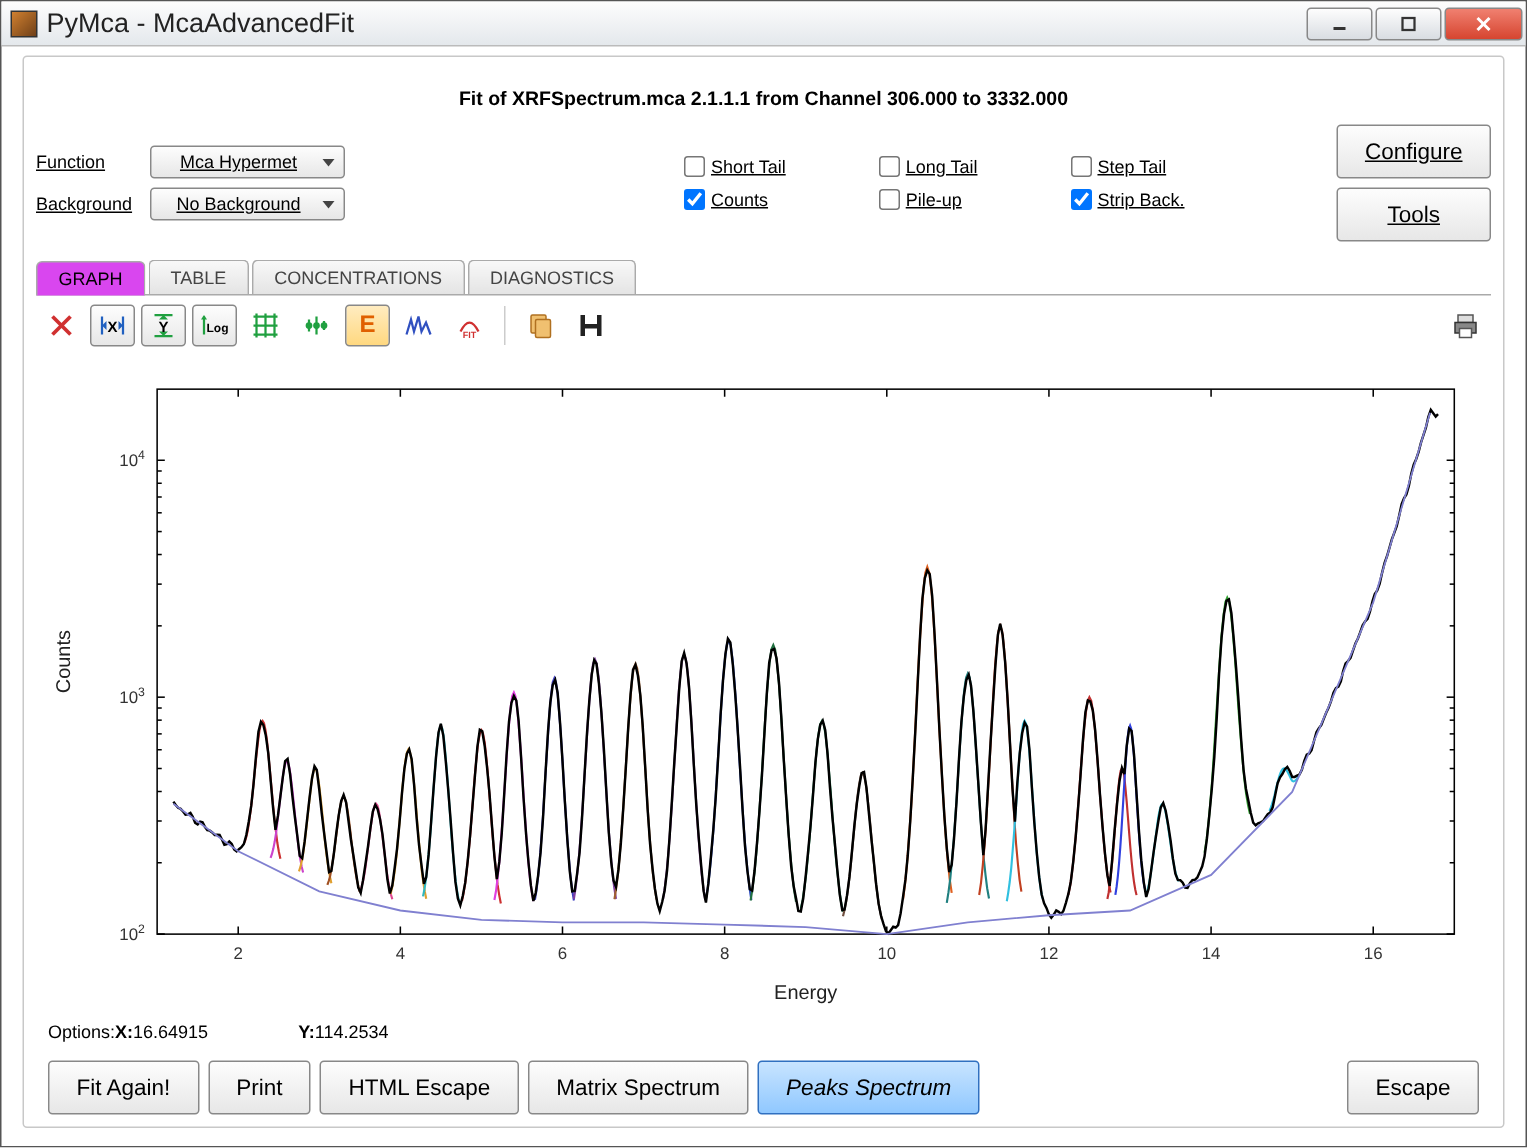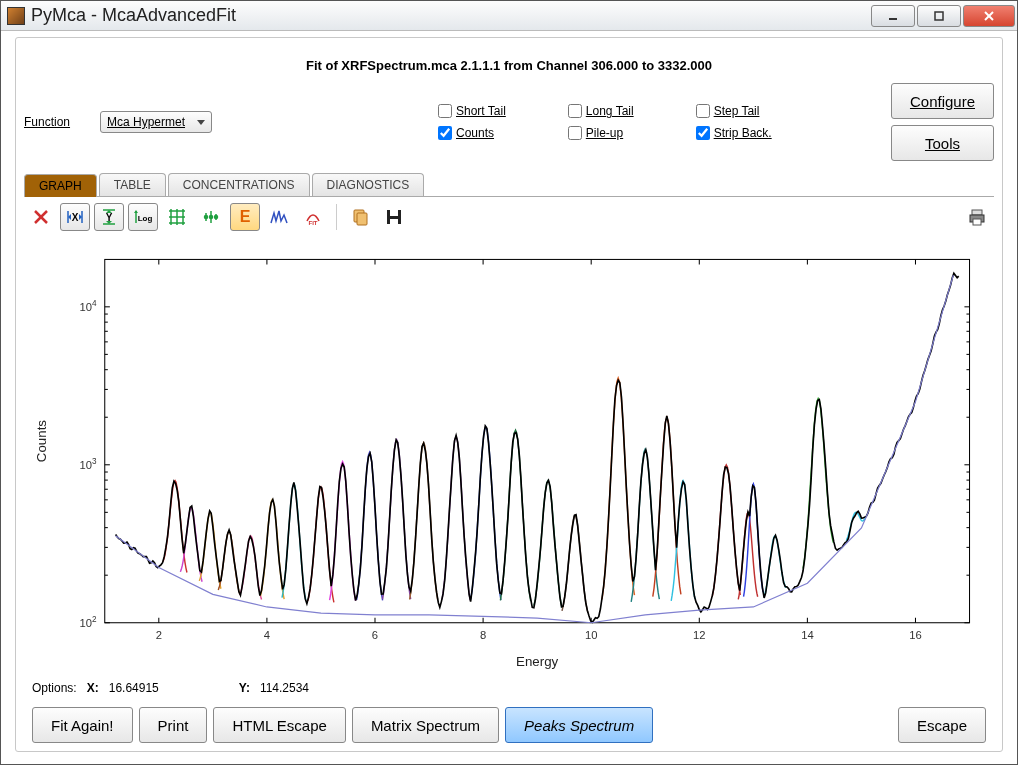--- a/index.html
+++ b/index.html
@@ -11,39 +11,39 @@
   .titlebar .win-controls{margin-left:auto; display:flex; gap:0;}
   .win-btn{width:44px;height:22px;border:1px solid #888;background:linear-gradient(#fdfdfd,#d9dde2);display:flex;align-items:center;justify-content:center;font-size:12px;border-radius:3px;margin-right:2px;}
   .win-btn.close-btn{background:linear-gradient(#f08070,#d64530);color:#fff;width:52px;}
   .content { flex:1; padding:6px 14px 12px 14px; display:flex; flex-direction:column; position:relative;}
   .inner-frame{border:1px solid #c8c8c8;border-radius:3px;padding:8px 8px 8px 8px;flex:1;display:flex;flex-direction:column;}
   .fit-title{font-size:13px;font-weight:bold;text-align:center;margin:12px 0 10px 0;}
   .controls-row{display:flex;align-items:center;gap:6px;margin-bottom:4px;text-decoration:underline;}
   .controls-left{display:flex;flex-direction:column;gap:6px;}
   .ctrl-line{display:flex;align-items:center;gap:6px;}
   .ctrl-label{font-size:12px;width:70px;}
-  .combo{width:112px;height:22px;border:1px solid #888;background:linear-gradient(#fdfdfd,#e7e7e7);font-size:12px;padding:0 18px 0 6px;display:flex;align-items:center;position:relative;border-radius:3px;}
+  .combo{width:130px;height:22px;border:1px solid #888;background:linear-gradient(#fdfdfd,#e7e7e7);font-size:12px;padding:0 18px 0 6px;display:flex;align-items:center;position:relative;border-radius:3px;justify-content:center;}
   .combo::after{content:"";position:absolute;right:6px;top:8px;border-left:4px solid transparent;border-right:4px solid transparent;border-top:5px solid #444;}
   .checkboxes{display:grid;grid-template-columns:repeat(3,auto);column-gap:22px;row-gap:8px;margin-left:180px;}
   .cb{display:flex;align-items:center;font-size:12px;gap:4px;padding-left:40px;}
   .cb input{width:14px;height:14px;}
   .right-buttons{margin-left:auto;display:flex;flex-direction:column;gap:6px;}
   .btn{height:36px;padding:15px 18px;border:1px solid #888;background:linear-gradient(#fdfdfd,#e7e7e7);font-size:15px;border-radius:3px;display:flex;align-items:center;justify-content:center;cursor:pointer;}
   .tabs{display:flex;margin-top:8px;border-bottom:1px solid #aaa;}
   .tab{padding:4px 14px;font-size:12px;border:1px solid #aaa;border-bottom:none;margin-right:2px;background:linear-gradient(#f8f8f8,#e4e4e4);border-radius:4px 4px 0 0;color:#444;}
-  .tab.active{background:#a16207;font-weight:normal;color:#000;position:relative;top:1px;}
+  .tab.active{background:#d946ef;font-weight:normal;color:#000;position:relative;top:1px;}
   .toolbar{display:flex;align-items:center;gap:4px;padding:6px 2px;}
   .tbtn{width:30px;height:28px;display:flex;align-items:center;justify-content:center;border:1px solid transparent;border-radius:3px;font-size:11px;font-weight:bold;}
   .tbtn.raised{border:1px solid #888;background:linear-gradient(#fdfdfd,#e7e7e7);}
   .tbtn.active{border:1px solid #888;background:linear-gradient(#ffecc0,#ffd880);}
   .tbtn svg{width:20px;height:20px;}
   .sep{width:1px;height:26px;background:#ccc;margin:0 4px;}
   .plot-area{flex:1;position:relative;margin:4px 4px 0 4px;}
   .plot-svg{width:100%;height:100%;}
-  .options-row{display:flex;align-items:center;font-size:12px;gap:10px;padding:4px 8px 8px 8px;}
+  .options-row{display:flex;align-items:center;font-size:12px;padding:4px 8px 8px 8px;}
   .options-row .lab{font-weight:bold;}
   .bottom-buttons{display:flex;gap:6px;padding:4px 8px 0 8px;align-items:flex-start;}
   .bottom-buttons .btn.selected{background:linear-gradient(#c8e4ff,#90c8ff);border-color:#3070c0;font-style:italic;}
   .spacer{flex:1;}
   .axis-text{font-size:11px;fill:#333;}
   .axis-title{font-size:13px;fill:#222;}
 </style>
 </head>
 <body>
 
@@ -74,20 +74,26 @@
   <div class="content">
     <div class="inner-frame">
       <div class="fit-title">Fit of XRFSpectrum.mca 2.1.1.1 from Channel 306.000 to 3332.000</div>
 
       <div class="controls-row">
         <div class="controls-left">
           <div class="ctrl-line">
             <span class="ctrl-label">Function</span>
             <div class="combo">
                 <span>Mca Hypermet</span>
+              </div>
+          </div>
+          <div class="ctrl-line">
+            <span class="ctrl-label">Background</span>
+            <div class="combo">
+                <span>No Background</span>
               </div>
           </div>
         </div>
 
         <div class="checkboxes">
           <label class="cb">
               <input type="checkbox" style="">
               <span>Short Tail</span>
             </label>
           <label class="cb">

